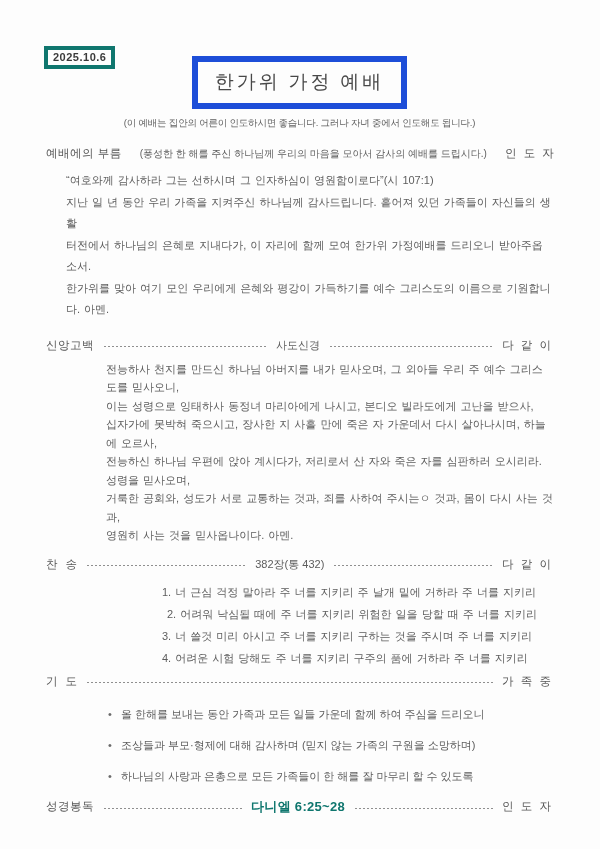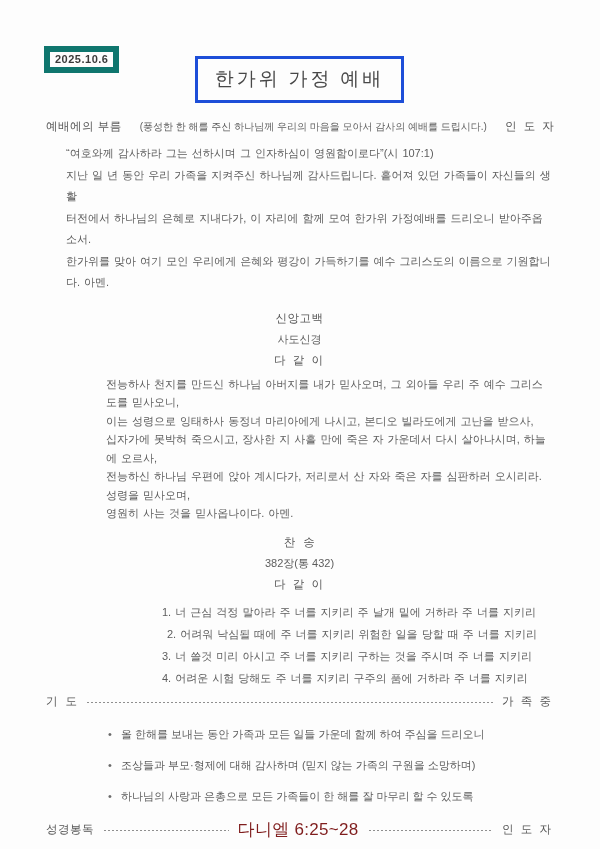--- a/index.html
+++ b/index.html
@@ -14,34 +14,34 @@
     color: #5d5d5d;
     padding: 56px 47px 0 46px;
     overflow: hidden;
   }
 
   
   .date-box {
     position: absolute;
     top: 46px;
     left: 44px;
-    border: 6px solid #0f766e;
+    border: 4px solid #0f766e;
     padding: 1px 5px 2px 5px;
     font-size: 11px;
     font-weight: bold;
     color: #3a3a3a;
     letter-spacing: 0.5px;
     background: #fdfdfd;
   }
 
   
   .title-wrap { text-align: center; }
   .title-box {
     display: inline-block;
-    border: 3px solid #1d4ed8;
+    border: 6px solid #1d4ed8;
     padding: 7px 17px 8px 17px;
     font-family: "Liberation Serif", "DejaVu Serif", serif;
     font-size: 19px;
     letter-spacing: 3px;
     color: #484848;
     white-space: pre;
   }
   .subtitle {
     margin-top: 8px;
     text-align: center;
@@ -52,46 +52,46 @@
 
   
   .sec-header {
     display: flex;
     align-items: center;
     font-size: 11.5px;
     color: #565656;
   }
   .sec-label { white-space: pre; letter-spacing: 0.5px; flex: none; }
   .sec-center { flex: none; white-space: pre; font-size: 10px; color: #5d5d5d; }
-  .sec-center.strong { font-size: 17px; font-weight: normal; color: #7f1d1d; letter-spacing: 0.3px; }
+  .sec-center.strong { font-size: 13px; font-weight: bold; color: #0f766e; letter-spacing: 0.3px; }
   .sec-center.plain { font-size: 11px; }
   .sec-right { white-space: pre; letter-spacing: 2px; flex: none; }
   .leader {
     flex: 1 1 auto;
     align-self: center;
     height: 3px;
     margin: 3px 9px 0 9px;
     background-image: radial-gradient(circle, #8f8f8f 0.8px, rgba(0,0,0,0) 1.1px);
     background-size: 4px 3px;
     background-repeat: repeat-x;
     background-position: 0 50%;
   }
 
   .tline { white-space: pre-wrap; }
 
   
   .hdr-call { margin-top: 16px; }
   .call-para { margin: 9px 0 0 20px; font-size: 11px; line-height: 21.5px; word-spacing: 1px; }
 
   
-  .hdr-creed { margin-top: 17px; flex-direction: column; }
+  .hdr-creed { margin-top: 17px; }
   .creed-para { margin: 7px 0 12px 60px; font-size: 11px; line-height: 18.5px; word-spacing: 1px; }
 
   
-  .hdr-hymn { margin-top: 11px; flex-direction: column; }
+  .hdr-hymn { margin-top: 11px; }
   .hymn-block { margin: 9px 0 0 116px; font-size: 11px; line-height: 22px; word-spacing: 1px; }
   .hymn-block .tline:nth-child(2) { padding-left: 5px; }
 
   
   .hdr-prayer { margin-top: 5px; }
   .bullet-list { margin: 16px 0 0 62px; font-size: 11px; }
   .bullet-line { line-height: 19px; margin-bottom: 12px; padding-left: 13px; position: relative; }
   .bullet-line::before {
     content: "\2022";
     position: absolute;
@@ -106,20 +106,21 @@
 </head>
 <body>
 
 <div class="sheet">
 
   <div class="date-box">2025.10.6</div>
 
   <div class="title-wrap">
     <div class="title-box">한가위 가정 예배</div>
   </div>
+  <div class="subtitle">(이 예배는 집안의 어른이 인도하시면 좋습니다. 그러나 자녀 중에서 인도해도 됩니다.)</div>
 
   <div class="sec-header hdr-call">
     <span class="sec-label">예배에의 부름</span>
     <span class="leader"></span>
     <span class="sec-center">(풍성한 한 해를 주신 하나님께 우리의 마음을 모아서 감사의 예배를 드립시다.)</span>
     <span class="leader"></span>
     <span class="sec-right">인 도 자</span>
   </div>
   <div class="call-para">
       <div class="tline">“여호와께 감사하라 그는 선하시며 그 인자하심이 영원함이로다”(시 107:1)</div>
@@ -133,20 +134,21 @@
     <span class="leader"></span>
     <span class="sec-center plain">사도신경</span>
     <span class="leader"></span>
     <span class="sec-right">다 같 이</span>
   </div>
   <div class="creed-para">
       <div class="tline">전능하사 천지를 만드신 하나님 아버지를 내가 믿사오며, 그 외아들 우리 주 예수 그리스도를 믿사오니,</div>
       <div class="tline">이는 성령으로 잉태하사 동정녀 마리아에게 나시고, 본디오 빌라도에게 고난을 받으사,</div>
       <div class="tline">십자가에 못박혀 죽으시고, 장사한 지 사흘 만에 죽은 자 가운데서 다시 살아나시며, 하늘에 오르사,</div>
       <div class="tline">전능하신 하나님 우편에 앉아 계시다가, 저리로서 산 자와 죽은 자를 심판하러 오시리라. 성령을 믿사오며,</div>
+      <div class="tline">거룩한 공회와, 성도가 서로 교통하는 것과, 죄를 사하여 주시는ㅇ 것과, 몸이 다시 사는 것과,</div>
       <div class="tline">영원히 사는 것을 믿사옵나이다. 아멘.</div>
     </div>
 
   <div class="sec-header hdr-hymn">
     <span class="sec-label">찬  송</span>
     <span class="leader"></span>
     <span class="sec-center plain">382장(통 432)</span>
     <span class="leader"></span>
     <span class="sec-right">다 같 이</span>
   </div>

